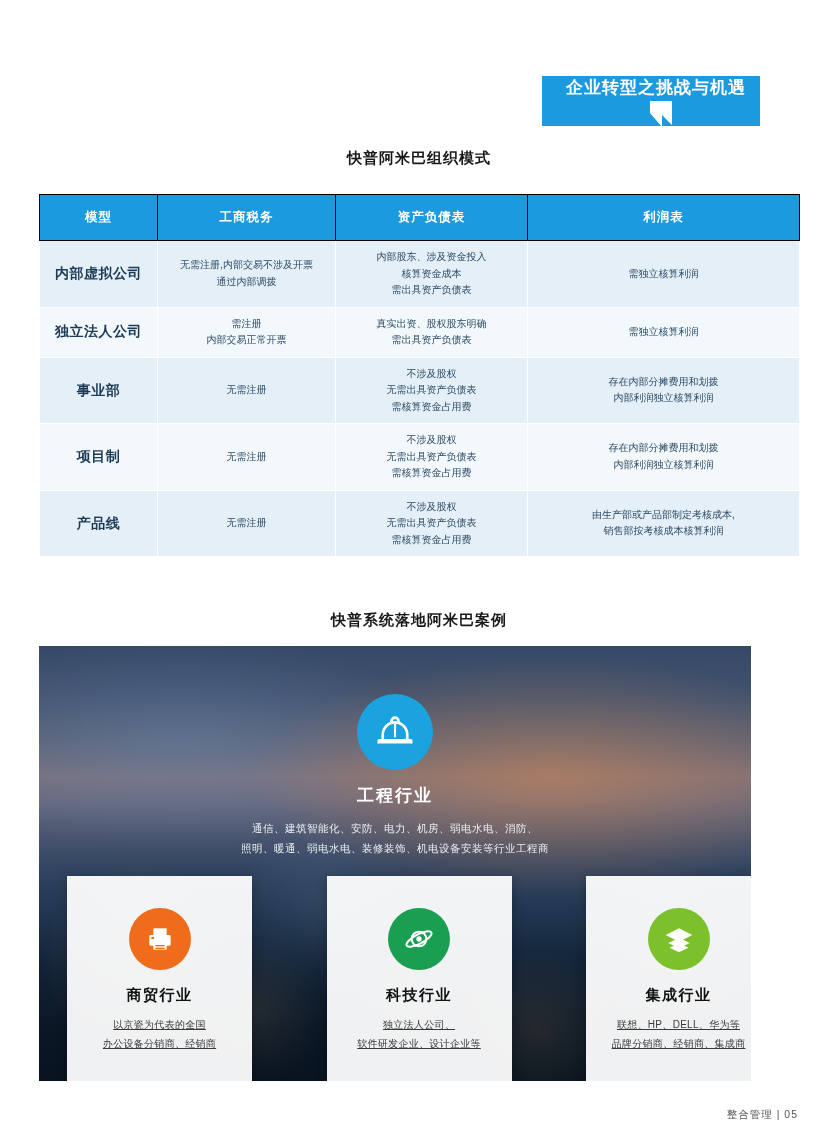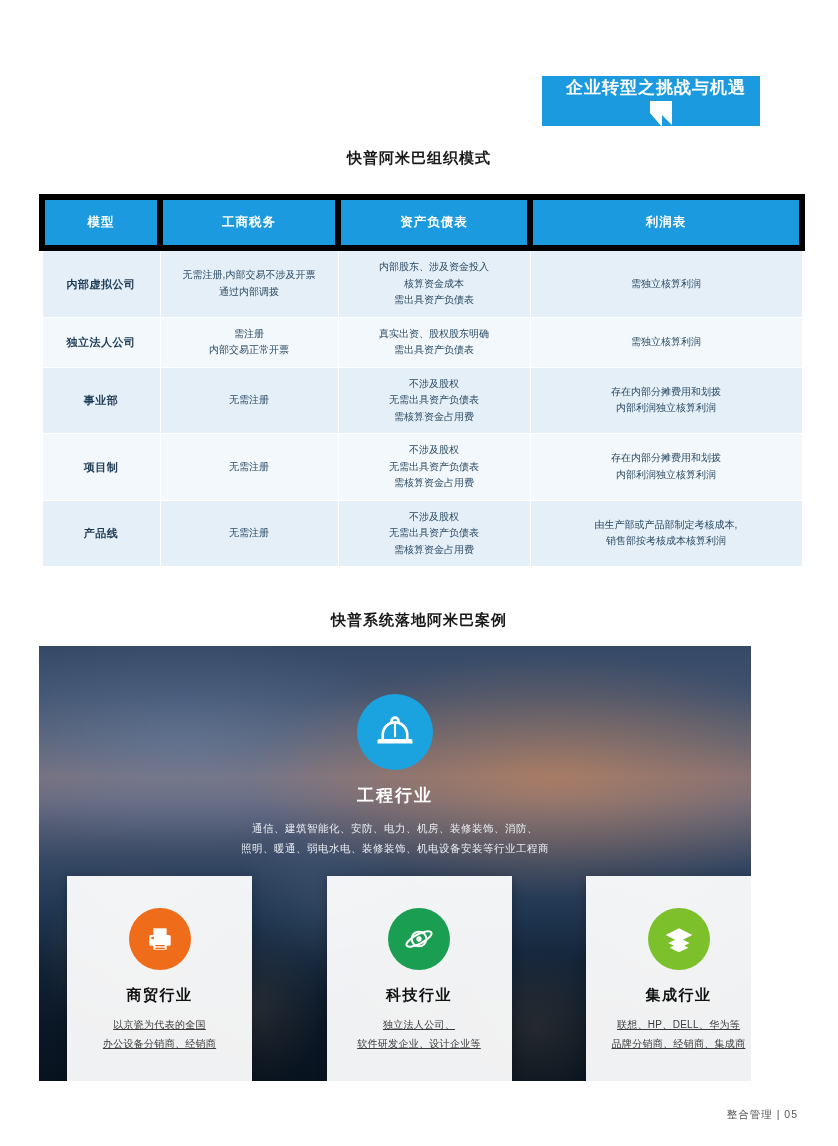--- a/index.html
+++ b/index.html
@@ -66,34 +66,34 @@
     border-collapse: collapse;
     table-layout: fixed;
   }
   .amoeba-table th {
     background: #1b9ae0;
     color: #ffffff;
     font-size: 12.5px;
     font-weight: bold;
     letter-spacing: 1px;
     height: 43px;
-    border: 6px solid #000000;
+    border: 1px solid #000000;
   }
   .amoeba-table td {
     font-size: 10px;
     color: #2b4a63;
     text-align: center;
     border: 1px solid #ffffff;
     line-height: 1.65;
     padding: 8px 4px;
     vertical-align: middle;
   }
   .amoeba-table td.label {
     font-weight: bold;
-    font-size: 11px;
+    font-size: 14px;
     color: #1d3b55;
     letter-spacing: 0.5px;
   }
   .amoeba-table tr.odd td { background: #e4eff8; }
   .amoeba-table tr.even td { background: #f2f8fc; }
   .amoeba-table col.c1 { width: 118px; }
   .amoeba-table col.c2 { width: 178px; }
   .amoeba-table col.c3 { width: 192px; }
   .amoeba-table col.c4 { width: 272px; }
 
@@ -288,21 +288,21 @@
   <div class="engineering-block">
     <div class="circle-icon" style="background:#1ba3e0;">
       <svg width="42" height="42" viewBox="0 0 48 48">
         <path d="M6 32 h36 a2 2 0 0 1 2 2 v3 H4 v-3 a2 2 0 0 1 2 -2 z" fill="#ffffff"></path>
         <path d="M10 32 v-5 c0-7.7 6.3-14 14-14 s14 6.3 14 14 v5" fill="none" stroke="#ffffff" stroke-width="3"></path>
         <path d="M20 14 v-2.5 a4 4 0 0 1 8 0 V14" fill="none" stroke="#ffffff" stroke-width="3"></path>
         <line x1="24" y1="14" x2="24" y2="30" stroke="#ffffff" stroke-width="2.4"></line>
       </svg>
     </div>
     <div class="eng-title">工程行业</div>
-    <div class="eng-desc">通信、建筑智能化、安防、电力、机房、装修装饰、消防、</div>
+    <div class="eng-desc">通信、建筑智能化、安防、电力、机房、弱电水电、消防、</div>
     <div class="eng-desc">照明、暖通、弱电水电、装修装饰、机电设备安装等行业工程商</div>
   </div>
 
   <div class="cards-row">
 
     <div class="case-card">
       <div class="circle-icon" style="background:#ef6c1a;">
         <svg width="32" height="32" viewBox="0 0 48 48">
           <rect x="14" y="8" width="20" height="10" fill="#ffffff"></rect>
           <rect x="8" y="18" width="32" height="16" rx="2" fill="#ffffff"></rect>

